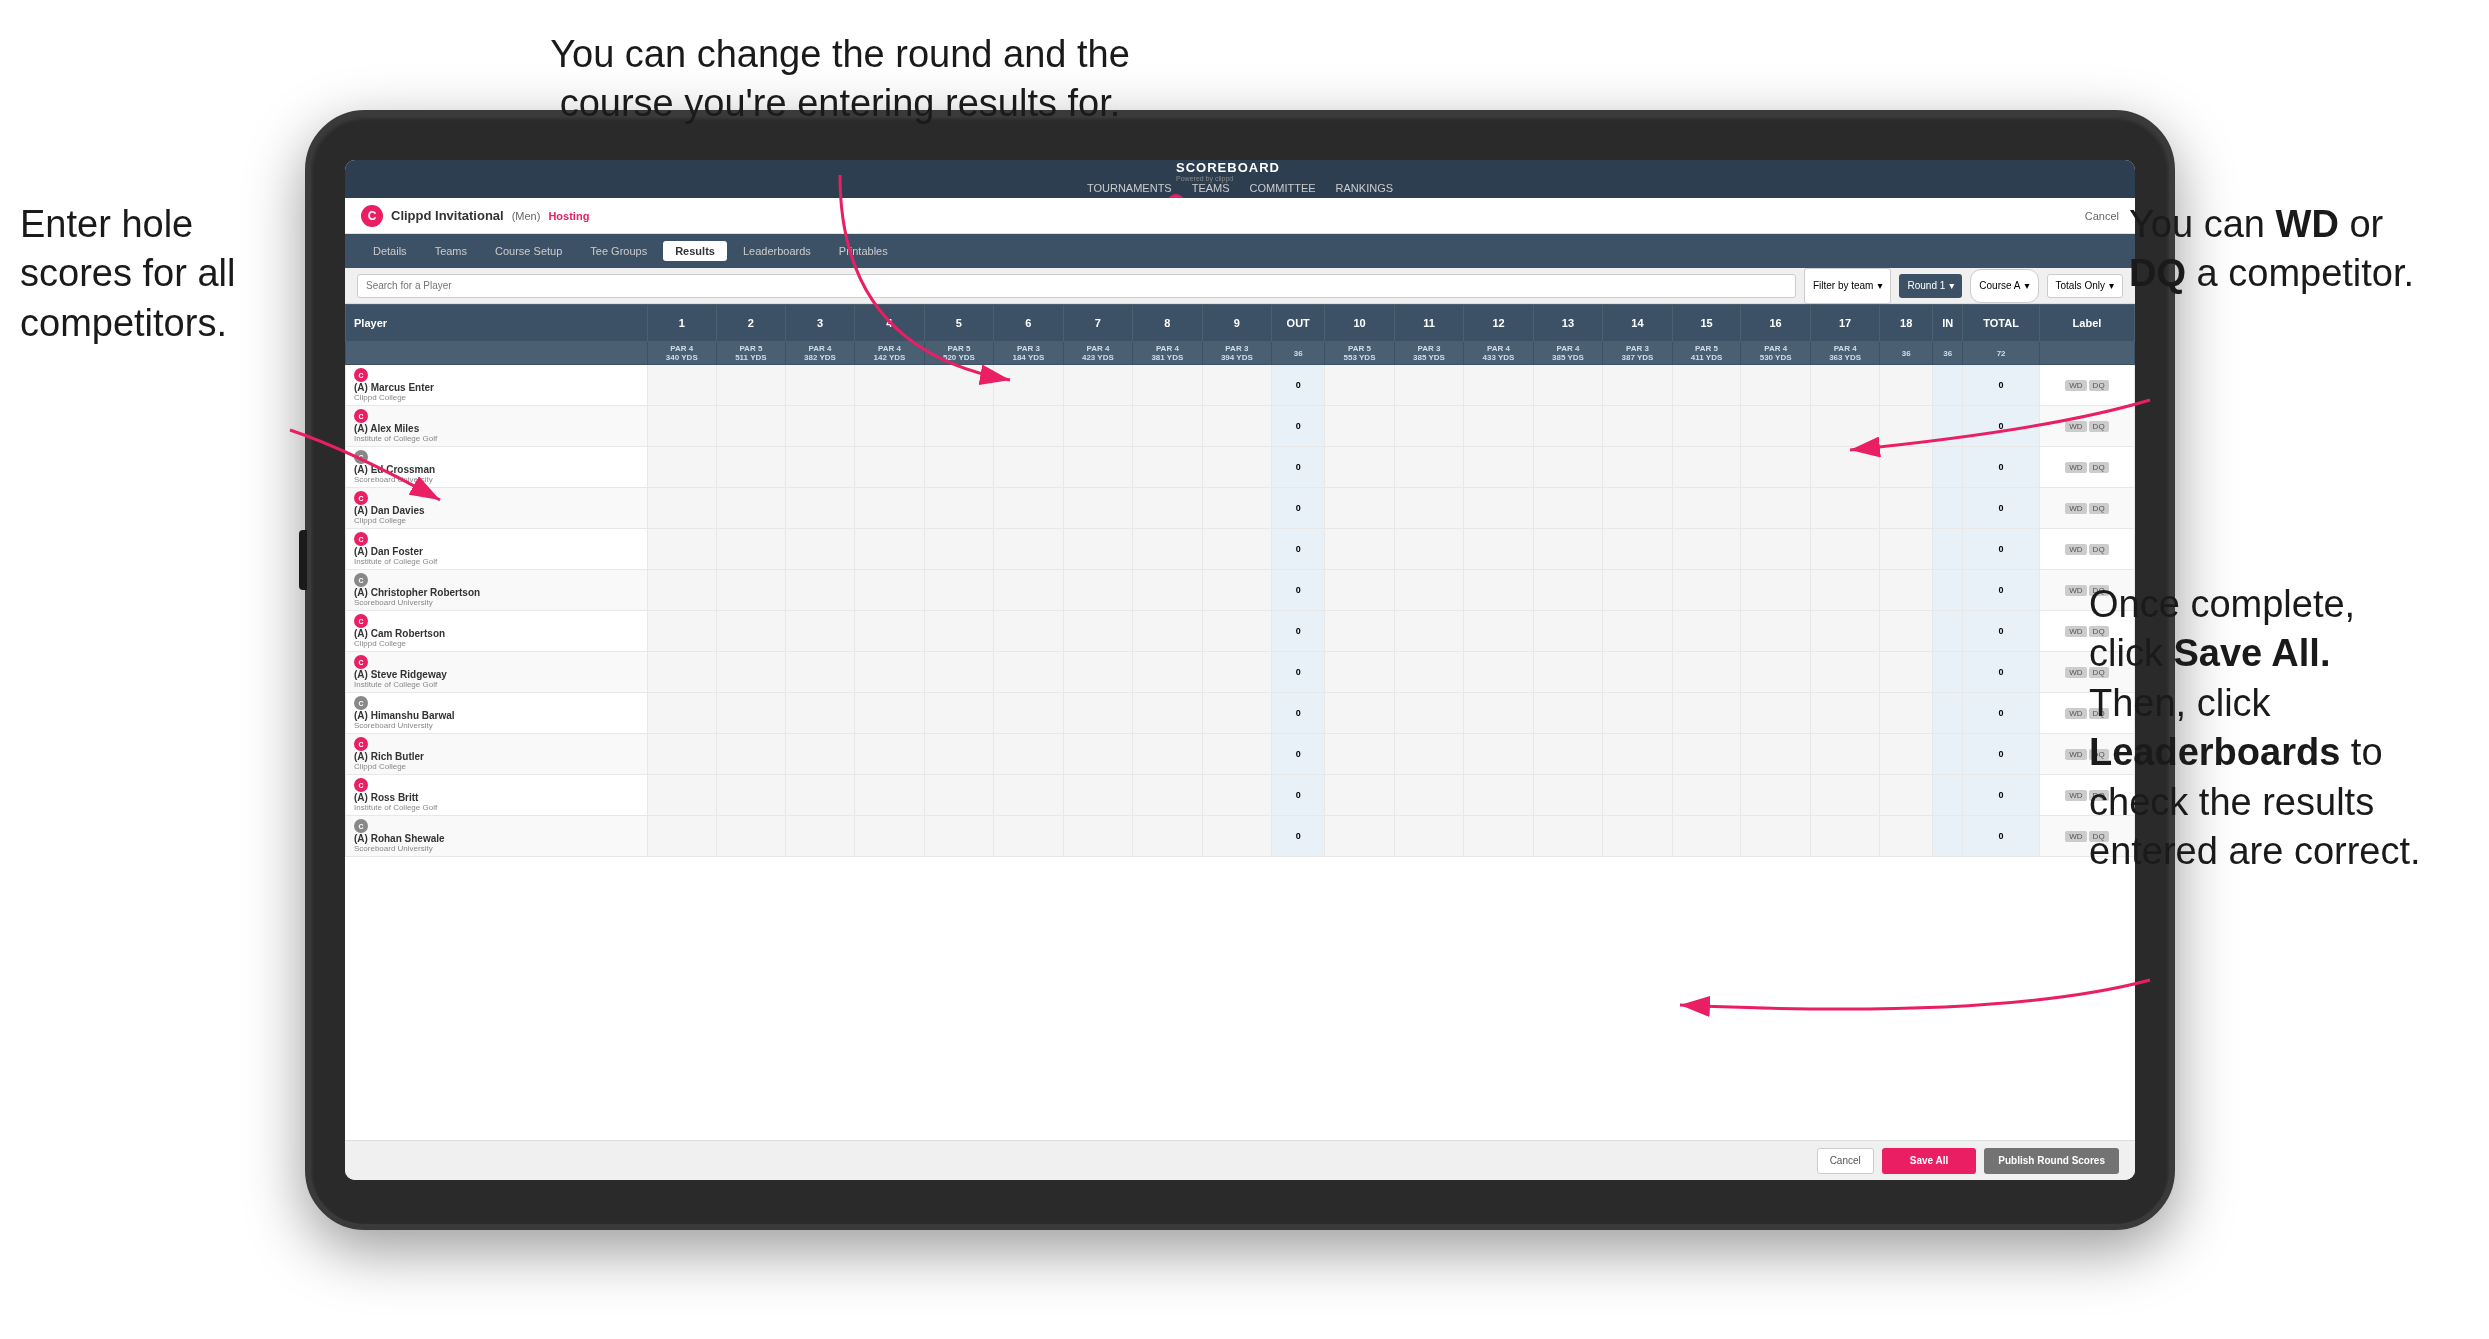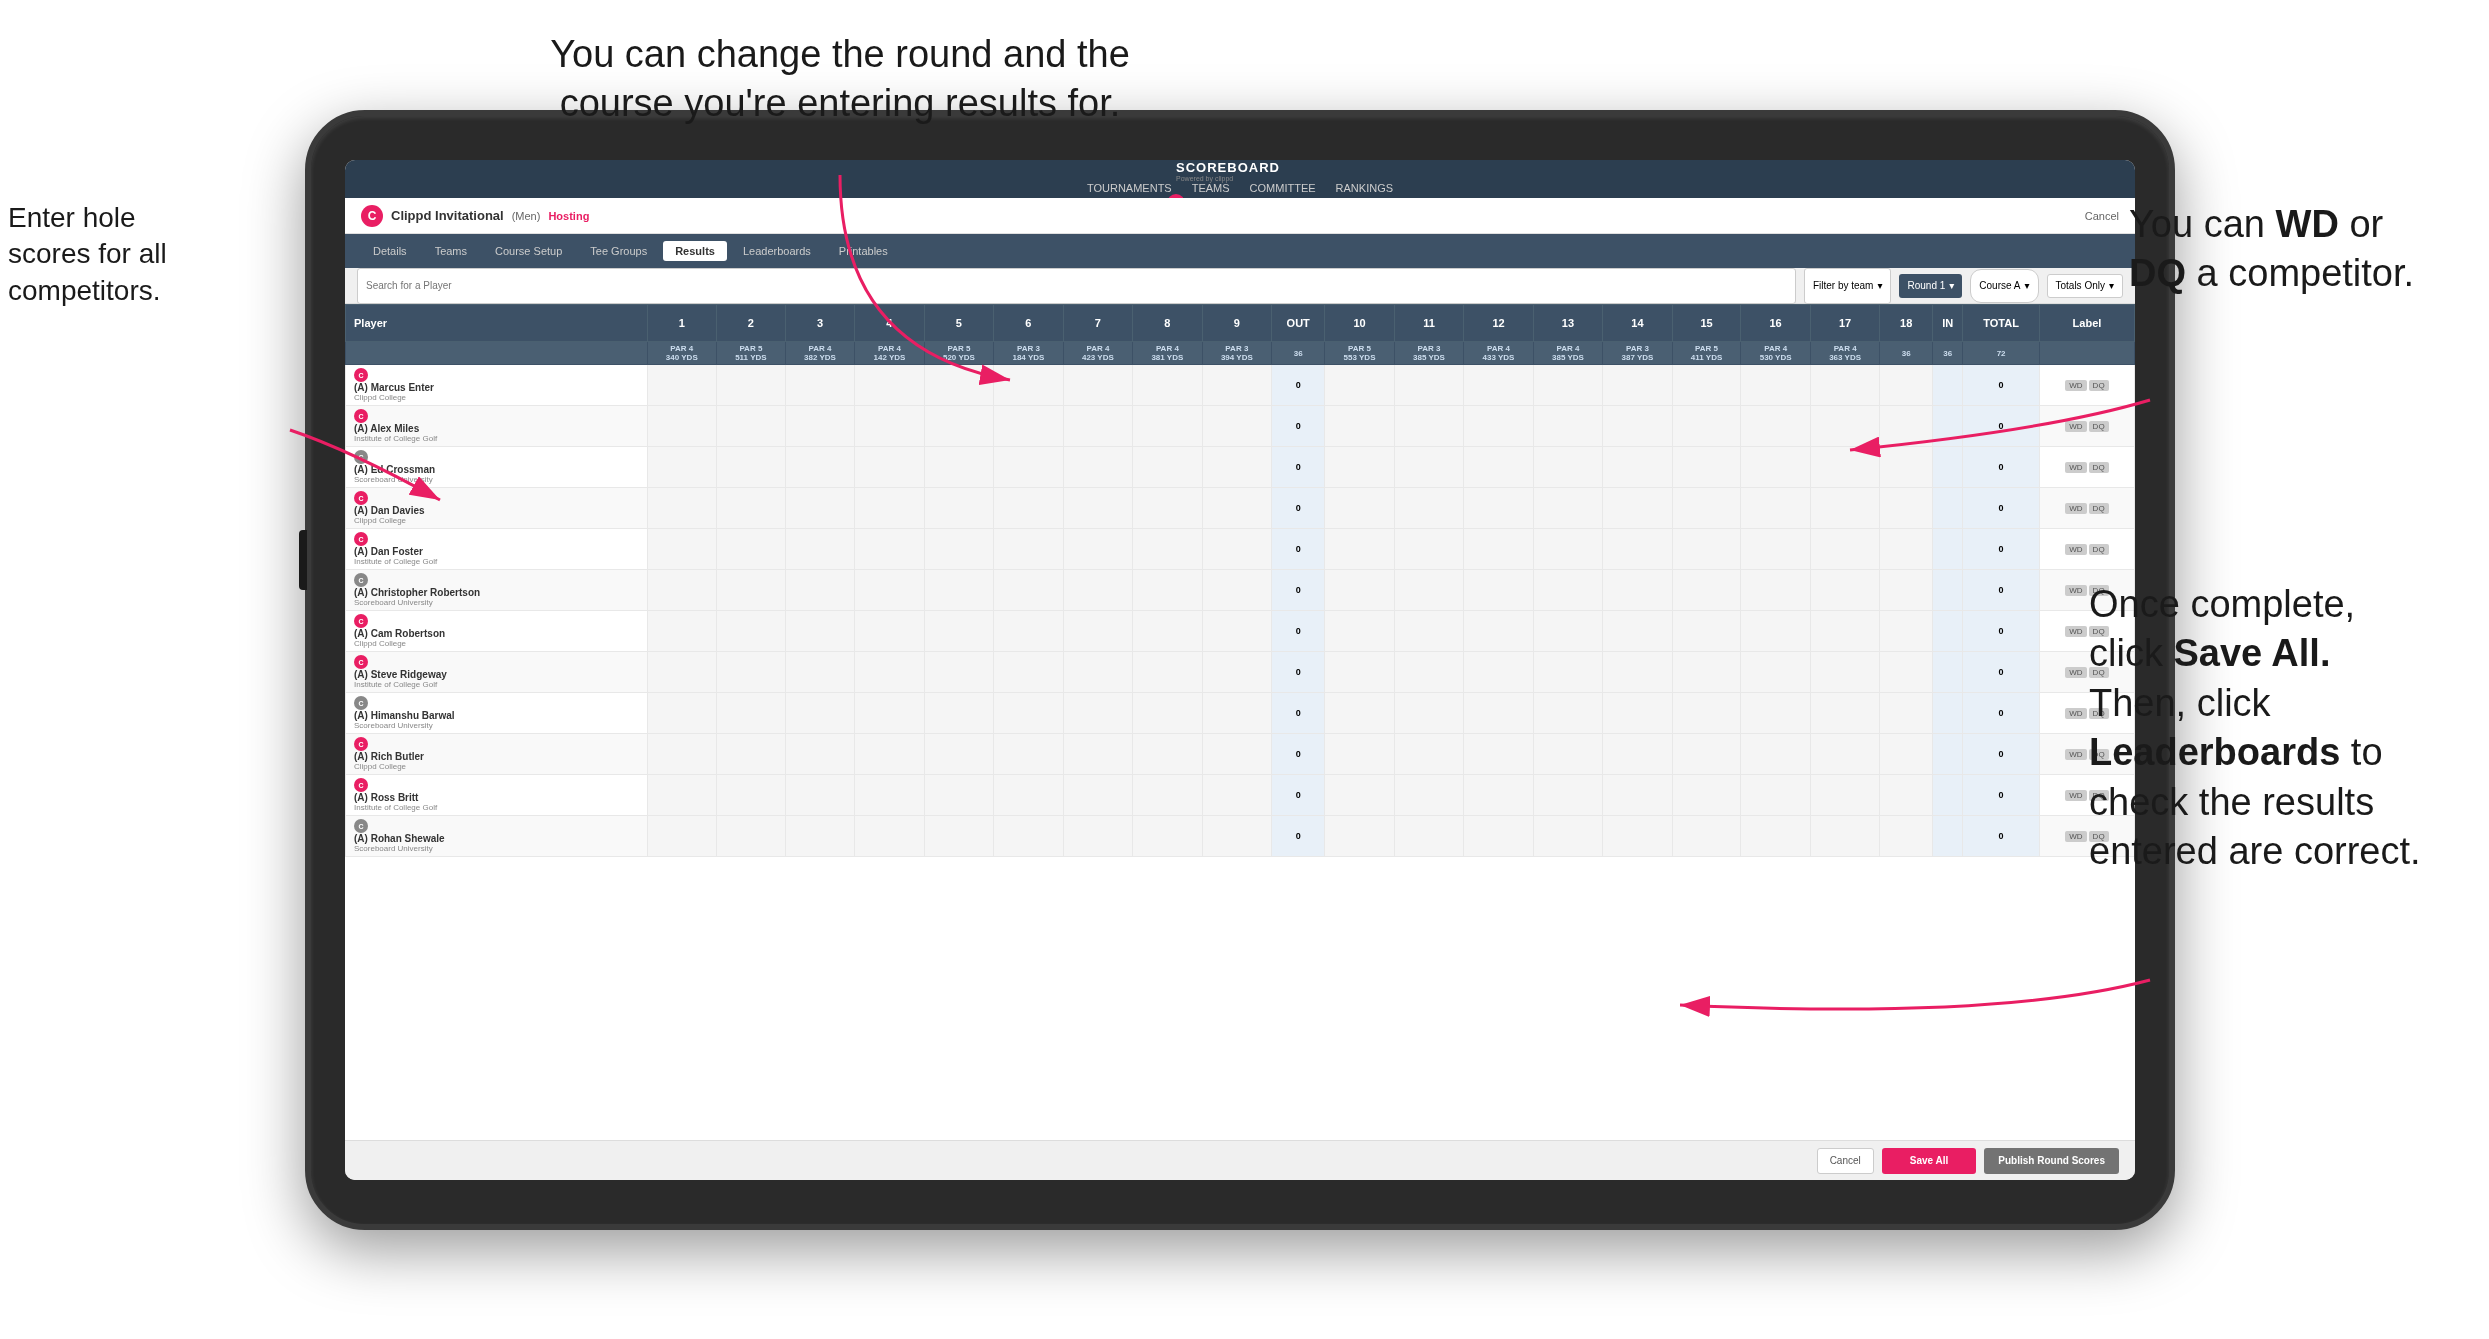--- a/index.html
+++ b/index.html
@@ -24,23 +24,23 @@
     .annotation-top {
       top: 30px;
       left: 490px;
       width: 700px;
       text-align: center;
       font-size: 38px;
     }
 
     .annotation-left {
       top: 200px;
-      left: 8px;
+      left: 20px;
       width: 280px;
-      font-size: 28px;
+      font-size: 38px;
     }
 
     .annotation-right-top {
       top: 200px;
       right: 20px;
       width: 340px;
       font-size: 38px;
     }
 
     .annotation-right-bottom {
@@ -231,21 +231,21 @@
       display: flex;
       align-items: center;
       padding: 0 12px;
       gap: 8px;
       flex-shrink: 0;
       border-bottom: 1px solid #ddd;
     }
 
     .search-input {
       flex: 1;
-      height: 36px;
+      height: 24px;
       border: 1px solid #ccc;
       border-radius: 3px;
       padding: 0 8px;
       font-size: 10px;
       background: white;
     }
 
     .filter-team-btn {
       height: 36px;
       background: white;

